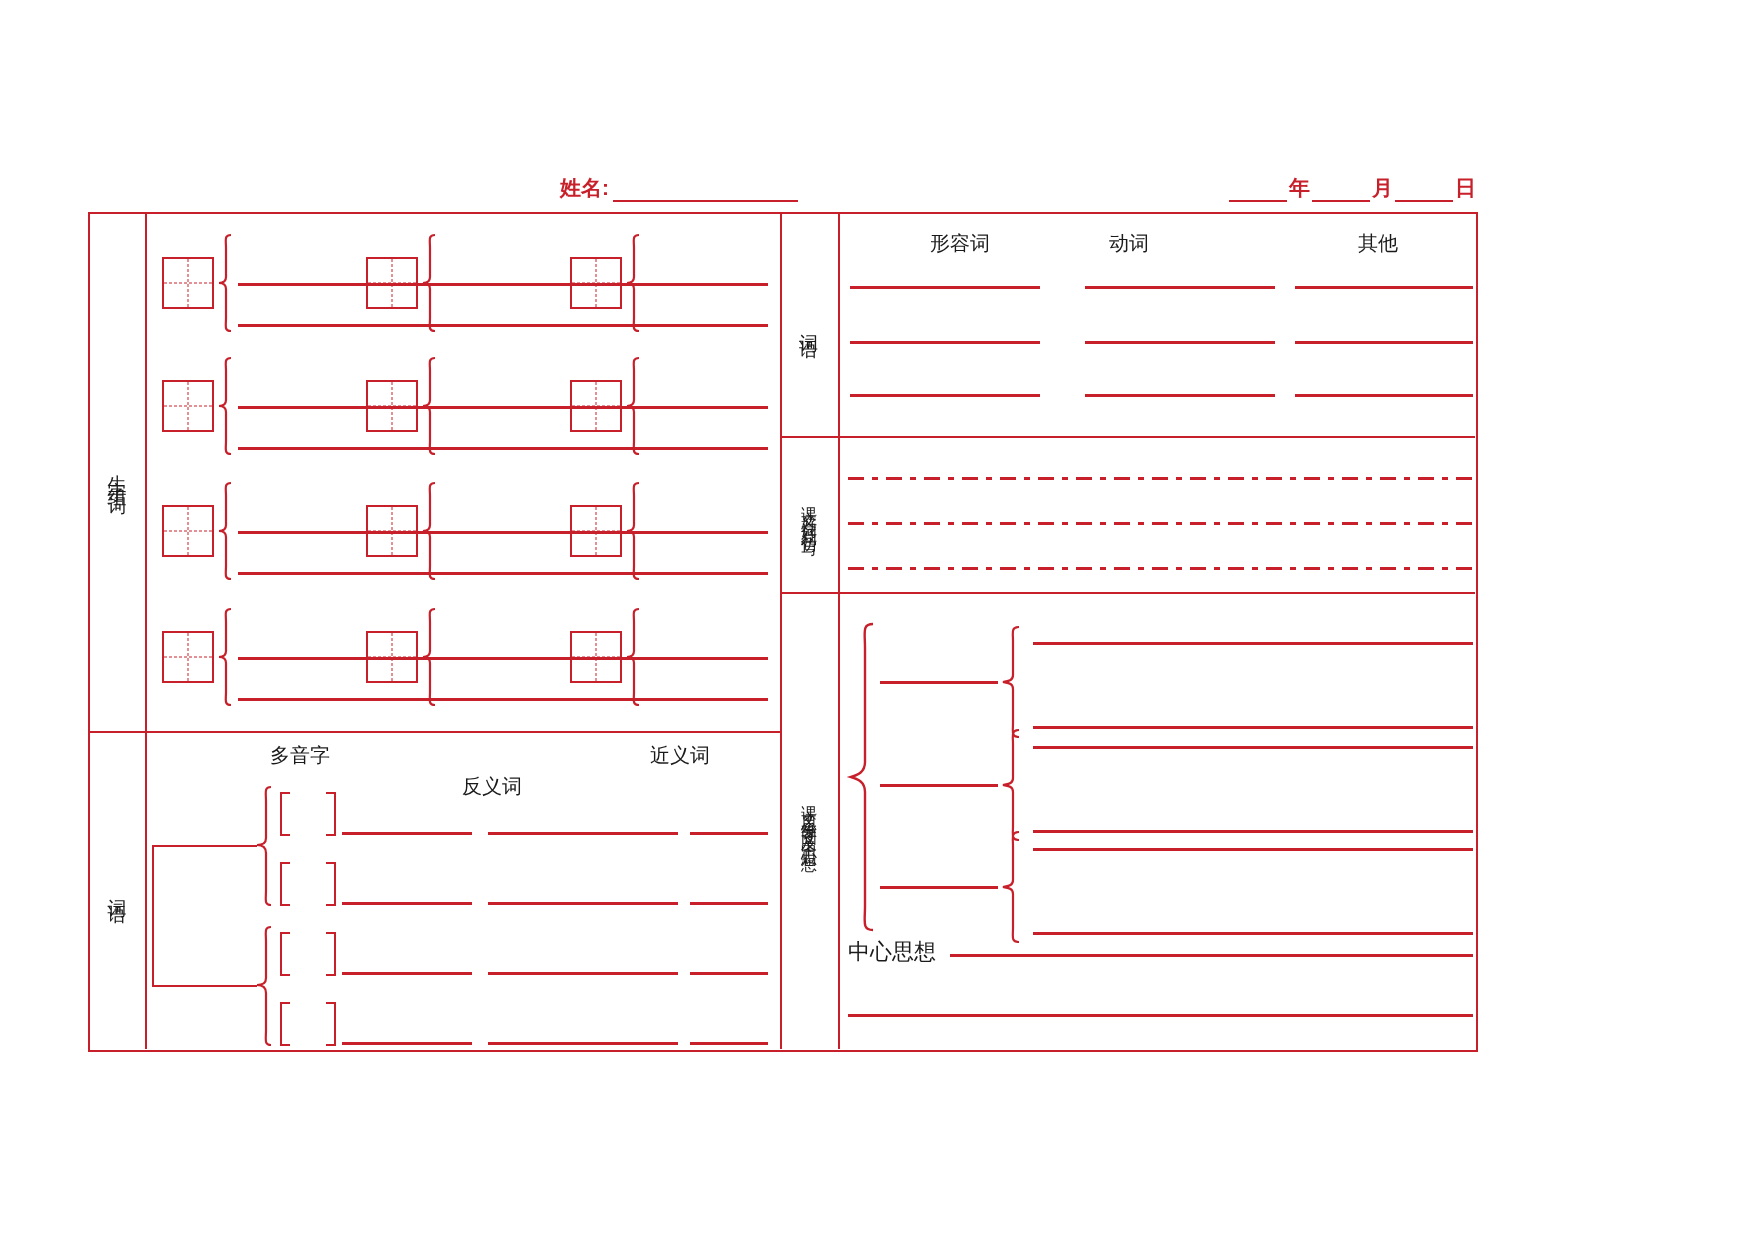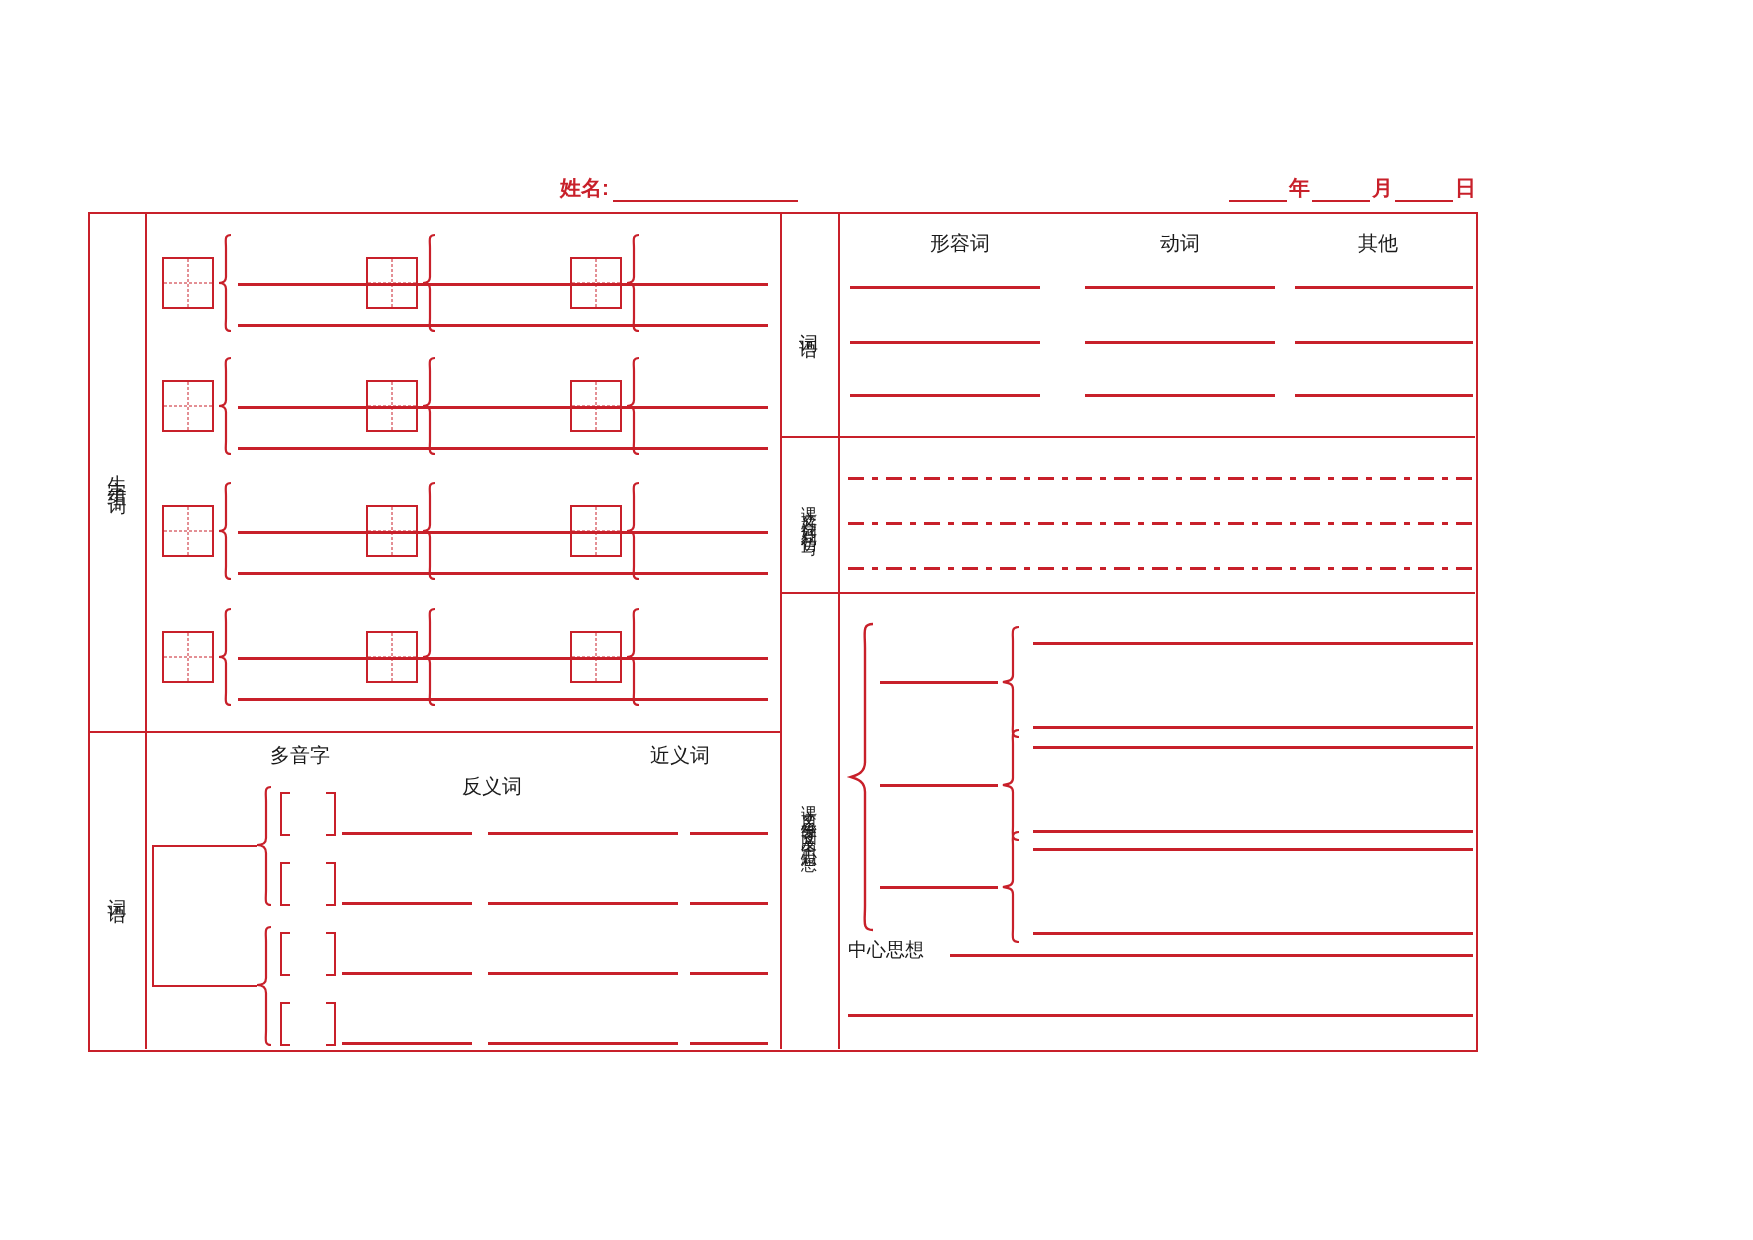--- a/index.html
+++ b/index.html
@@ -171,21 +171,21 @@
     box-sizing: border-box;
     border-top: 2.5px solid #c8202a;
     border-bottom: 2.5px solid #c8202a;
   }
   .brk .l { left: 0;  border-left: 2.5px solid #c8202a; }
   .brk .r { right: 0; border-right: 2.5px solid #c8202a; }
 
   
   .mm-label {
     position: absolute;
-    font-size: 19px;
+    font-size: 22px;
     color: #1a1a1a;
     font-family: "Liberation Serif", "DejaVu Serif", serif;
     white-space: nowrap;
   }
 
   
   .footer {
     position: absolute;
     left: 0;
     top: 1080px;
@@ -390,21 +390,21 @@
       <span class="l"></span>
       <span class="r"></span>
     </div>
     <div class="wline" style="left:252px; top:828px; width:130px;"></div>
     <div class="wline" style="left:398px; top:828px; width:190px;"></div>
     <div class="wline" style="left:600px; top:828px; width:78px;"></div>
 
     <div class="vlabel" style="left:690px; top:0; width:58px; height:222px;">词语</div>
 
     <div class="colhdr" style="left:760px; top:16px; width:220px;">形容词</div>
-    <div class="colhdr" style="left:980px; top:16px; width:220px;">动词</div>
+    <div class="colhdr" style="left:929px; top:16px; width:220px;">动词</div>
     <div class="colhdr" style="left:1188px; top:16px; width:200px;">其他</div>
 
     <div class="wline" style="left:760px;  top:72px;  width:190px;"></div>
     <div class="wline" style="left:995px;  top:72px;  width:190px;"></div>
     <div class="wline" style="left:1205px; top:72px;  width:178px;"></div>
 
     <div class="wline" style="left:760px;  top:127px; width:190px;"></div>
     <div class="wline" style="left:995px;  top:127px; width:190px;"></div>
     <div class="wline" style="left:1205px; top:127px; width:178px;"></div>
 

